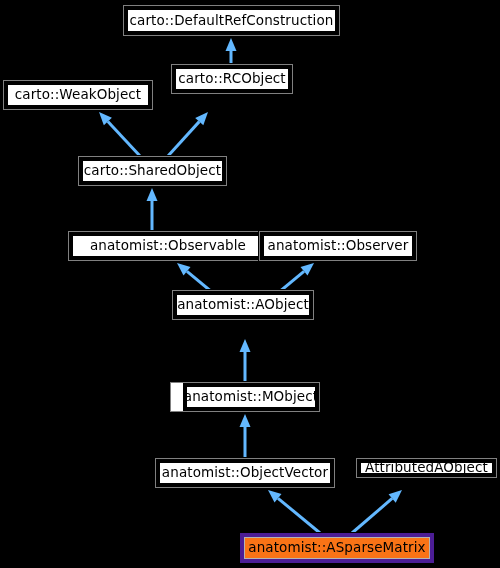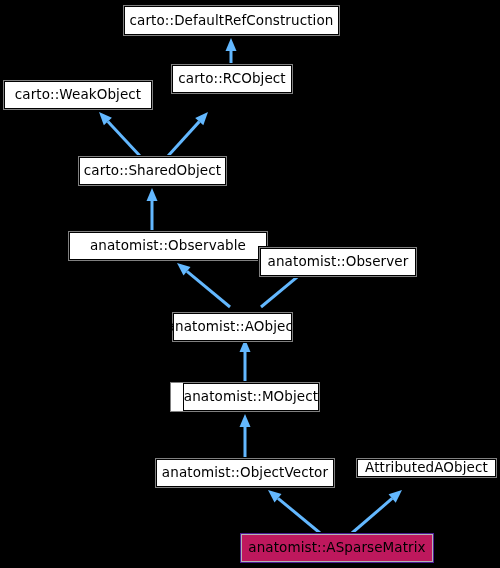--- a/index.html
+++ b/index.html
@@ -35,28 +35,28 @@
     font-size: 13.5px;
     line-height: 1;
     letter-spacing: 0.1px;
     white-space: nowrap;
     box-shadow: 0 0 0 1px #000000;
   }
   .node-box .node-inner {
     box-sizing: border-box;
     width: 100%;
     height: 100%;
-    border: 1px solid #000000;
+    border: 4px solid #000000;
     display: flex;
     align-items: center;
     justify-content: center;
   }
   .node-box.highlight {
-    background: #be185d;
-    border: 1px solid #4c1d95;
+    background: #f97316;
+    border: 4px solid #4c1d95;
   }
   .node-box.highlight .node-inner {
     border: 1px solid #b4b4b4;
   }
   .node-label {
     pointer-events: none;
   }
 </style>
 </head>
 <body>
@@ -123,26 +123,26 @@
       <div class="node-box" style="left: 78px; top: 156px; width: 149px; height: 30px; justify-content: flex-end;">
         <div class="node-inner">
           <span class="node-label">carto::SharedObject</span>
         </div>
       </div>
       <div class="node-box" style="left: 68px; top: 231px; width: 200px; height: 30px; justify-content: center;">
         <div class="node-inner">
           <span class="node-label">anatomist::Observable</span>
         </div>
       </div>
-      <div class="node-box" style="left: 259px; top: 231px; width: 158px; height: 30px; margin-top: 16px;">
+      <div class="node-box" style="left: 259px; top: 231px; width: 158px; height: 30px;">
         <div class="node-inner">
           <span class="node-label">anatomist::Observer</span>
         </div>
       </div>
-      <div class="node-box" style="left: 172px; top: 312px; width: 121px; height: 30px;">
+      <div class="node-box" style="left: 172px; top: 290px; width: 142px; height: 30px;">
         <div class="node-inner">
           <span class="node-label">anatomist::AObject</span>
         </div>
       </div>
       <div class="node-box" style="left: 170px; top: 382px; width: 150px; height: 30px; padding-left: 12px;">
         <div class="node-inner">
           <span class="node-label">anatomist::MObject</span>
         </div>
       </div>
       <div class="node-box" style="left: 155px; top: 458px; width: 180px; height: 30px; align-items: center;">

